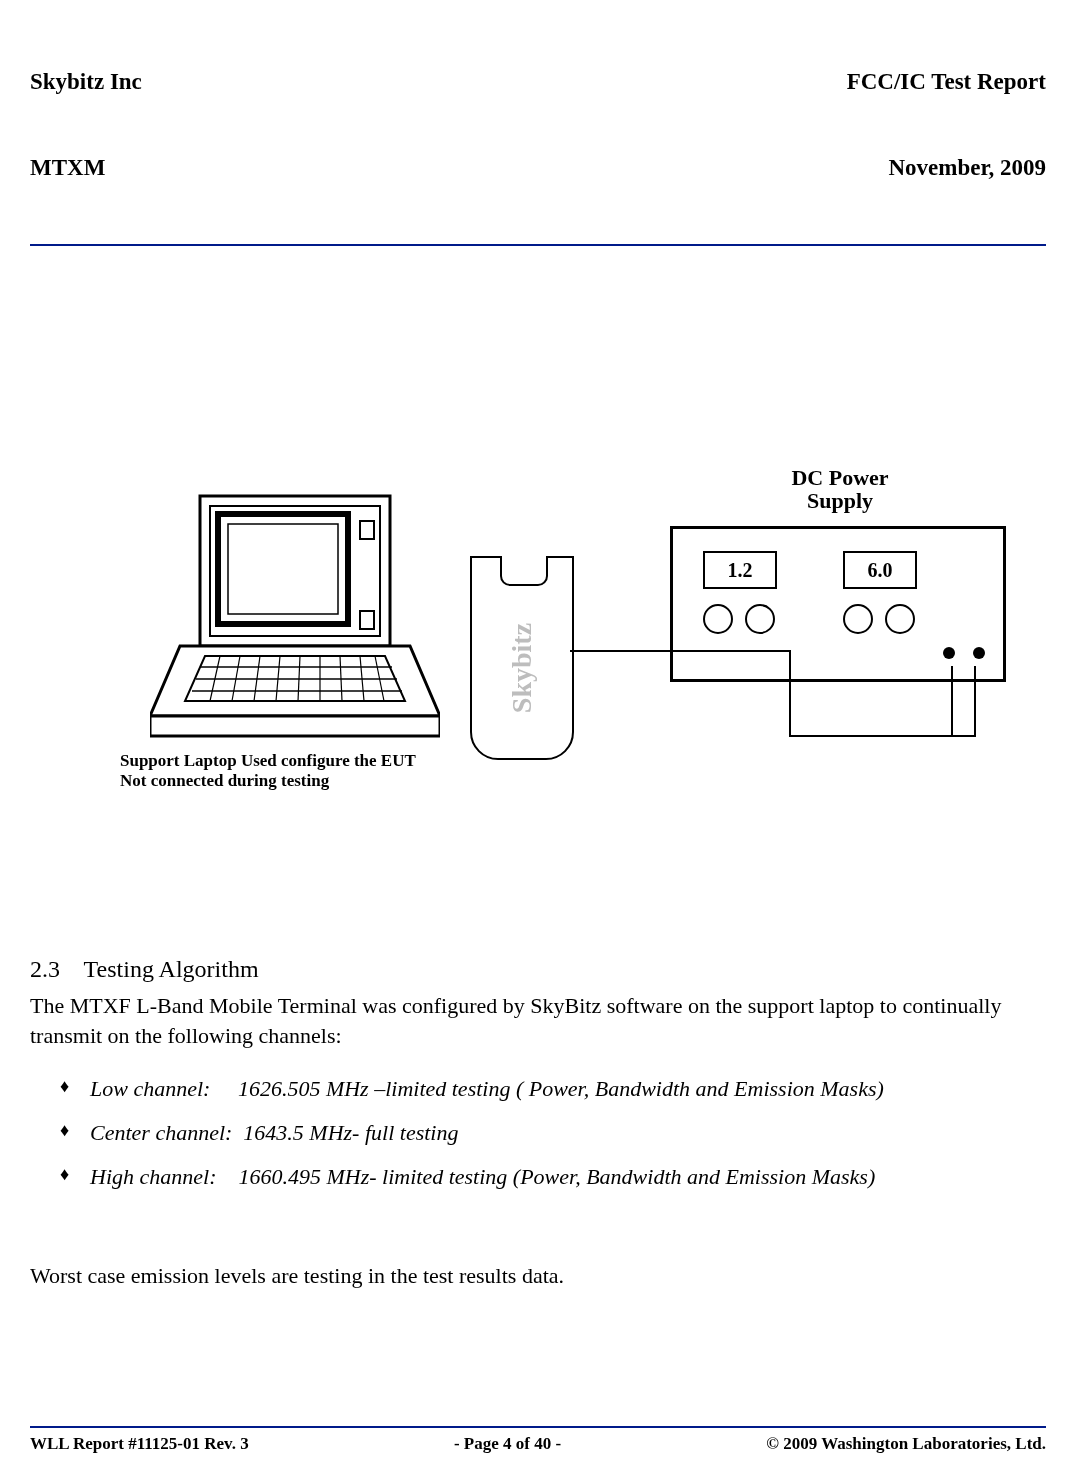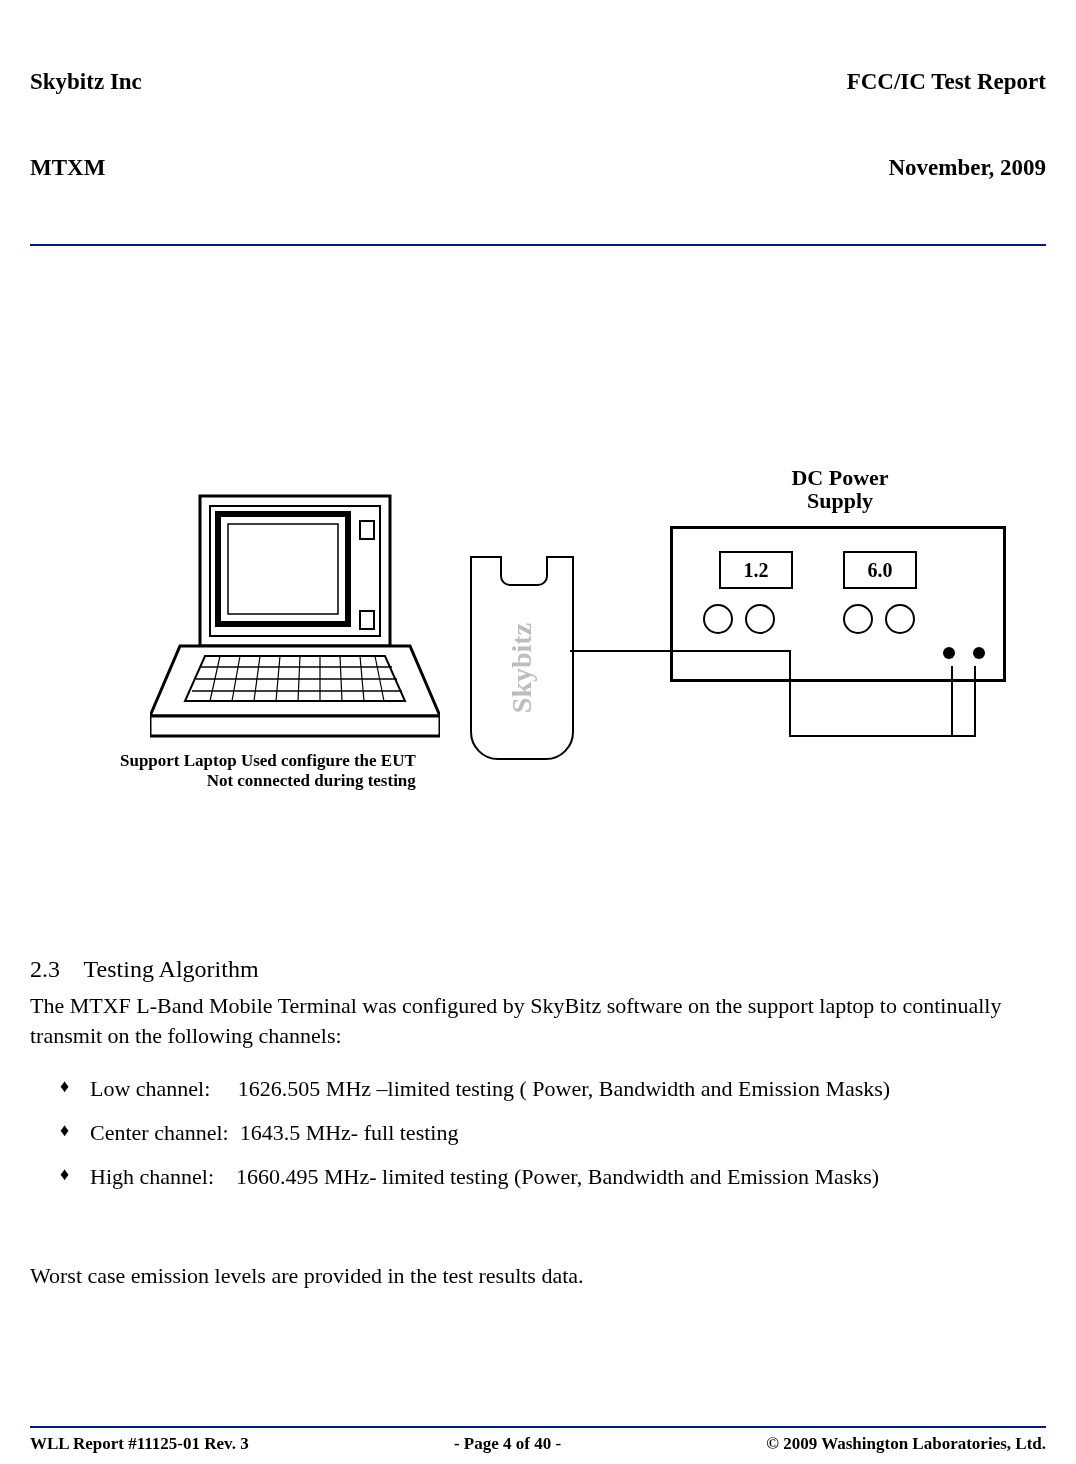--- a/index.html
+++ b/index.html
@@ -101,21 +101,21 @@
     width: 70px;
     height: 34px;
     border: 2.5px solid #000;
     font-family: "Times New Roman", serif;
     font-size: 20px;
     font-weight: bold;
     display: flex;
     align-items: center;
     justify-content: center;
   }
-  .psu .disp.d1 { left: 30px; margin-left: 16px; }
+  .psu .disp.d1 { left: 30px; }
   .psu .disp.d2 { left: 170px; }
   .psu .knob {
     position: absolute;
     top: 75px;
     width: 26px;
     height: 26px;
     border: 2.5px solid #000;
     border-radius: 50%;
     background: #fff;
   }
@@ -135,21 +135,20 @@
   .psu .jack.j2 { left: 300px; }  
   
   .caption {
     position: absolute;
     left: 30px;
     top: 325px;
     font-family: "Times New Roman", serif;
     font-weight: bold;
     font-size: 17px;
     line-height: 1.2;
-    text-align: right;
   }
   .figure-title {
     text-align: center;
     font-weight: bold;
     font-size: 24px;
     margin-top: 160px;
   }
   .section-heading {
     font-weight: normal;
     font-size: 24px;
@@ -157,20 +156,21 @@
   }
   .body-text {
     font-size: 22px;
     line-height: 1.35;
     margin-top: 8px;
   }
   ul.bullets {
     list-style: none;
     padding-left: 60px;
     margin-top: 10px;
+    font-style: italic;
   }
   ul.bullets li {
     font-size: 22px;
     line-height: 1.35;
     margin: 14px 0;
     position: relative;
   }
   ul.bullets li::before {
     content: "\2666";
     position: absolute;
@@ -288,21 +288,21 @@
   </div>
 
   <div class="body-text">The MTXF L-Band Mobile Terminal was configured by SkyBitz software on the support laptop to continually transmit on the following channels:</div>
 
   <ul class="bullets">
     <li style="white-space:pre-wrap;">Low channel:     1626.505 MHz –limited testing ( Power, Bandwidth and Emission Masks)</li>
     <li style="white-space:pre-wrap;">Center channel:  1643.5 MHz- full testing</li>
     <li style="white-space:pre-wrap;">High channel:    1660.495 MHz- limited testing (Power, Bandwidth and Emission Masks)</li>
   </ul>
 
-  <div class="body-text" style="margin-top:40px;">Worst case emission levels are provided in the test results data.</div>
+  <div class="body-text" style="margin-top:40px;">Worst case emission levels are testing in the test results data.</div>
 
   <div class="footer">
     <hr class="divider-bot">
     <div class="footer-row">
       <span>WLL Report #11125-01 Rev. 3</span>
       <span>- Page 4 of 40 -</span>
       <span>© 2009 Washington Laboratories, Ltd.</span>
     </div>
   </div>
 

